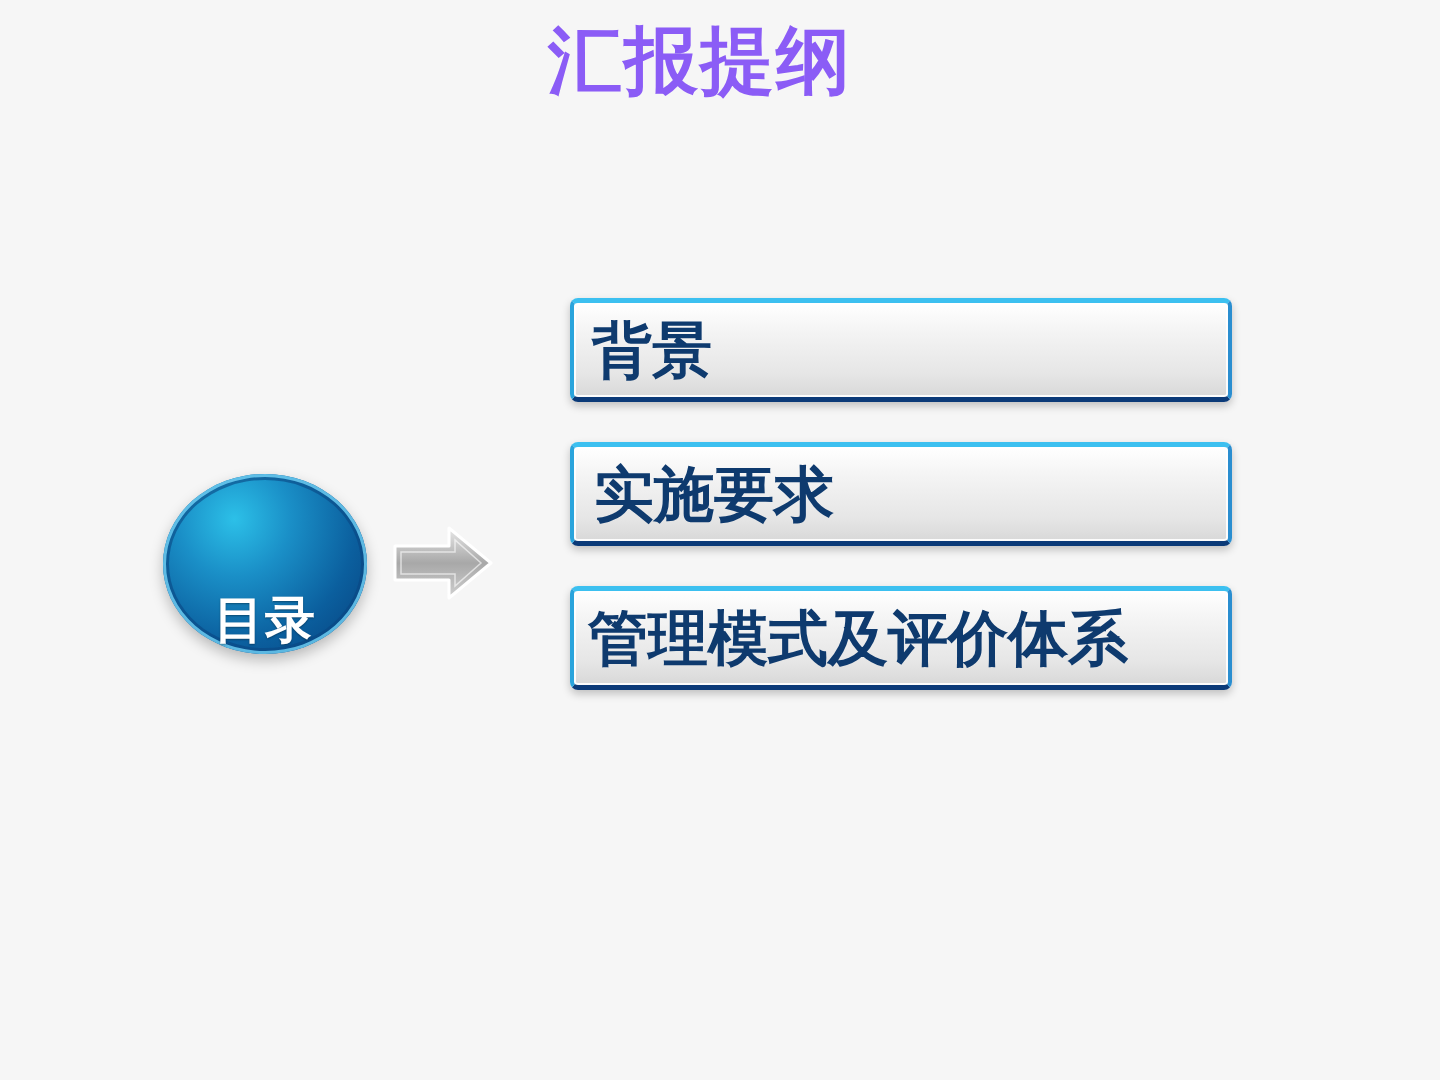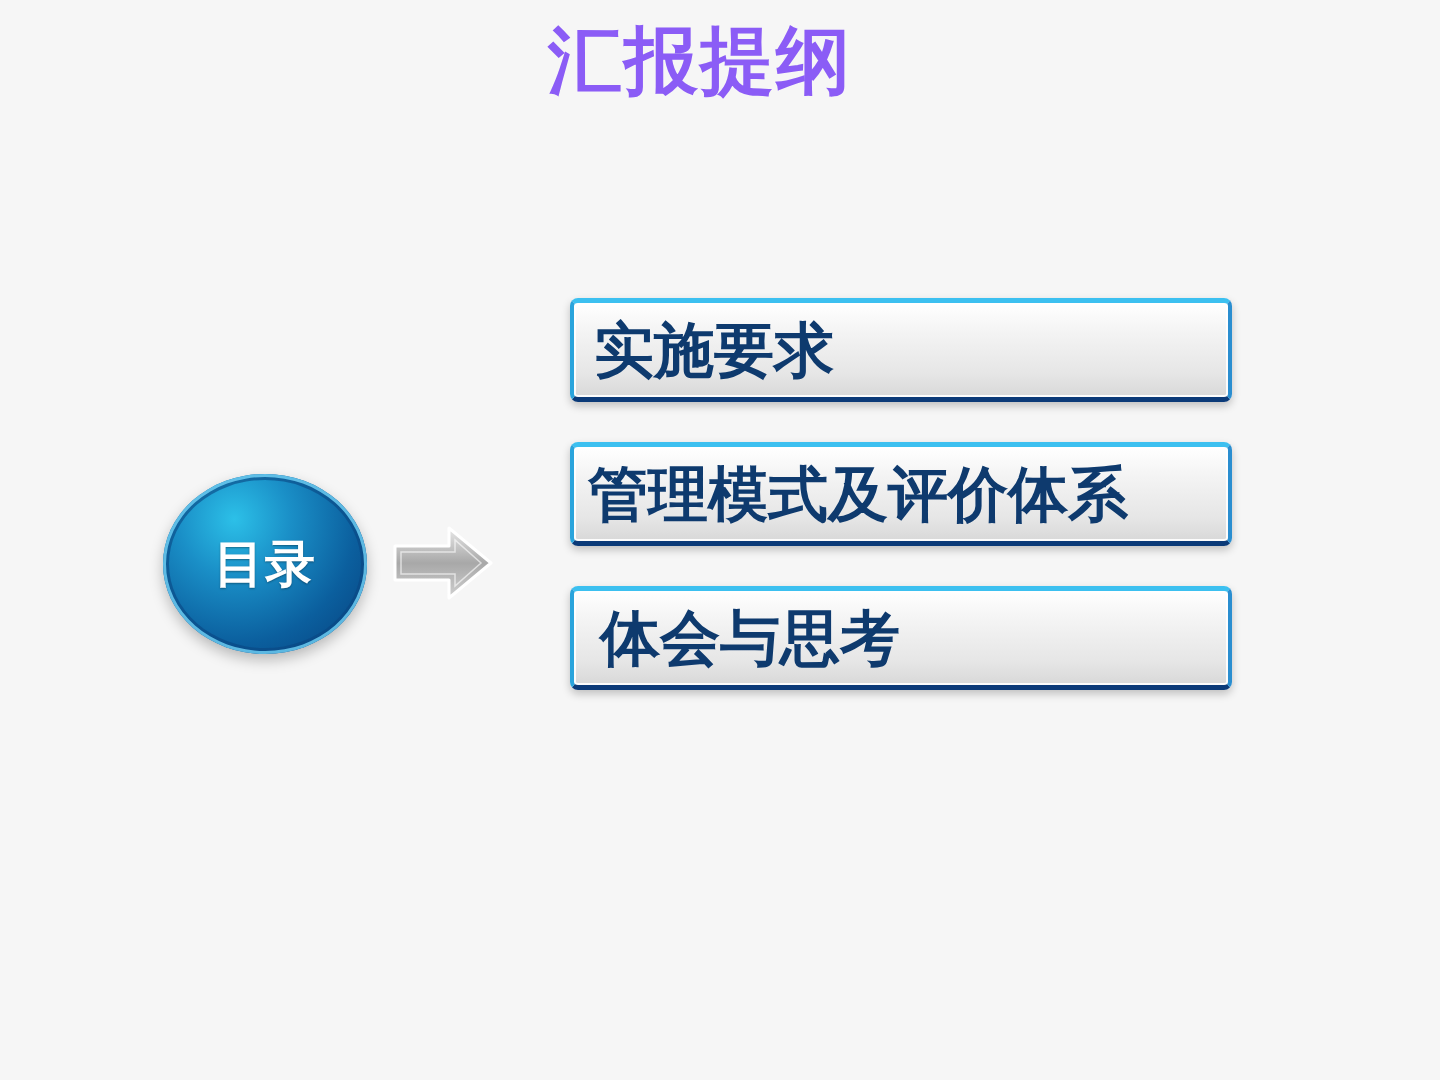--- a/index.html
+++ b/index.html
@@ -25,21 +25,21 @@
   .toc-circle {
     position: absolute;
     left: 163px; top: 474px;
     width: 204px; height: 180px;
     border-radius: 50%;
     background: radial-gradient(ellipse at 35% 25%, #2cc0e8 0%, #1a8fc7 30%, #0b5f9e 65%, #063e7a 100%);
     box-shadow:
       inset 0 0 0 3px rgba(120,220,255,0.75),
       inset 0 0 0 6px rgba(10,70,130,0.6),
       0 6px 14px rgba(0,0,0,0.25);
-    display: flex; align-items: center; justify-content: center;
+    display: flex; align-items: flex-end; justify-content: center;
   }
   .toc-circle .label {
     color: #ffffff;
     font-size: 50px;
     font-weight: bold;
     letter-spacing: 1px;
     text-shadow: 0 1px 2px rgba(0,0,0,0.35);
   }
 
   .arrow {
@@ -96,23 +96,23 @@
         <stop offset="0" stop-color="#e8e8e8"></stop>
         <stop offset="0.5" stop-color="#a8a8a8"></stop>
         <stop offset="1" stop-color="#d0d0d0"></stop>
       </linearGradient>
     </defs>
     <polygon points="2,20 56,20 56,2 98,37 56,72 56,54 2,54" fill="url(#ag)" stroke="#ffffff" stroke-width="3" stroke-linejoin="round"></polygon>
     <polygon points="8,26 62,26 62,14 88,37 62,60 62,48 8,48" fill="none" stroke="rgba(255,255,255,0.6)" stroke-width="1.5"></polygon>
   </svg>
 
   <div class="items">
+    <div class="item i0">
+      <span class="text">背景</span>
+    </div>
     <div class="item i1">
       <span class="text">实施要求</span>
     </div>
     <div class="item i2">
       <span class="text">管理模式及评价体系</span>
     </div>
-    <div class="item i3">
-      <span class="text">体会与思考</span>
-    </div>
   </div>
 </div>
 
 </body></html>

